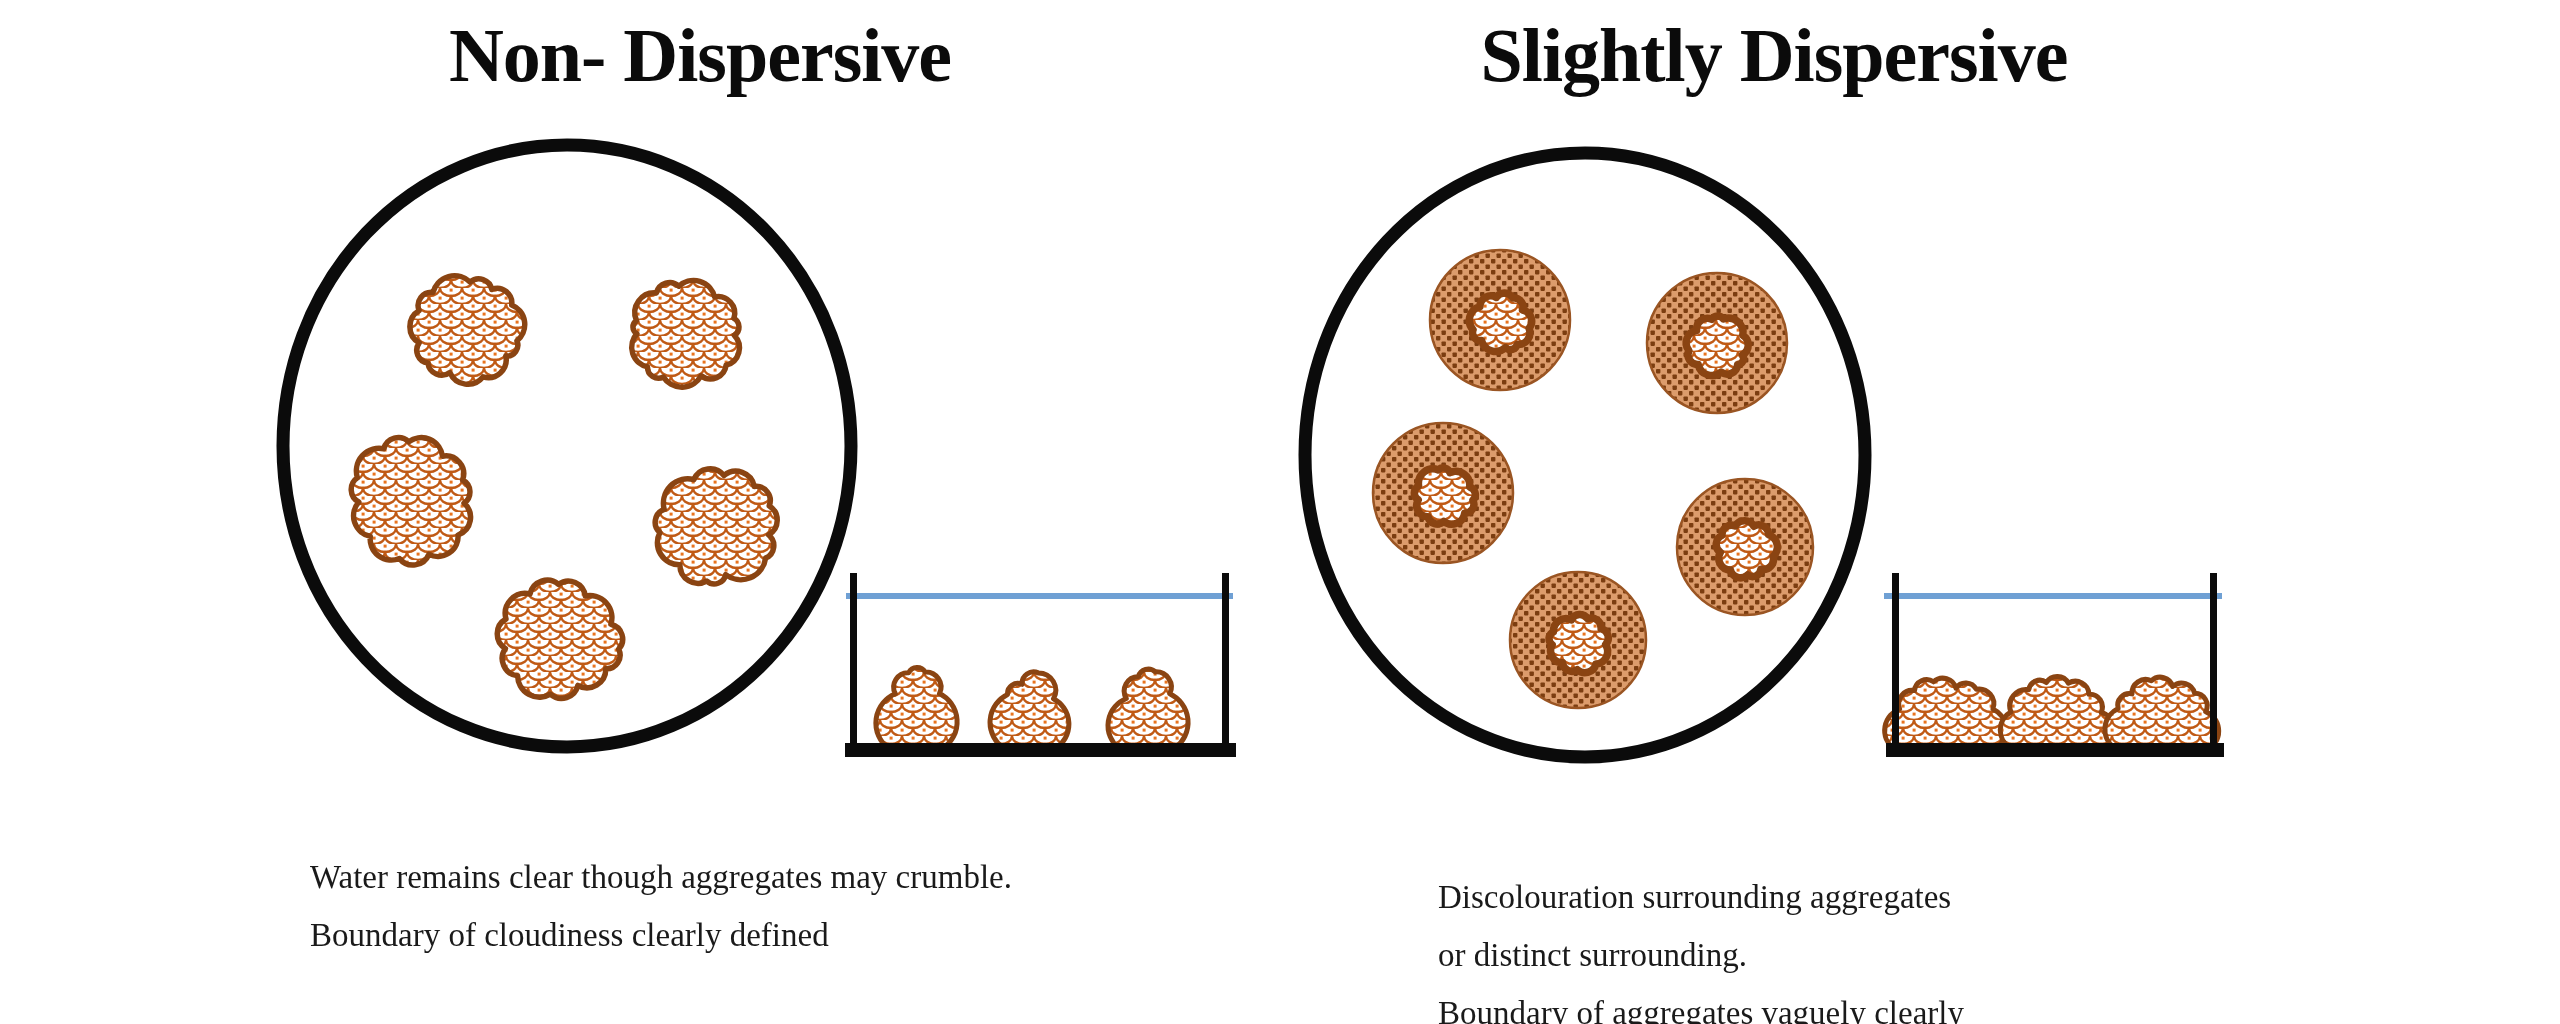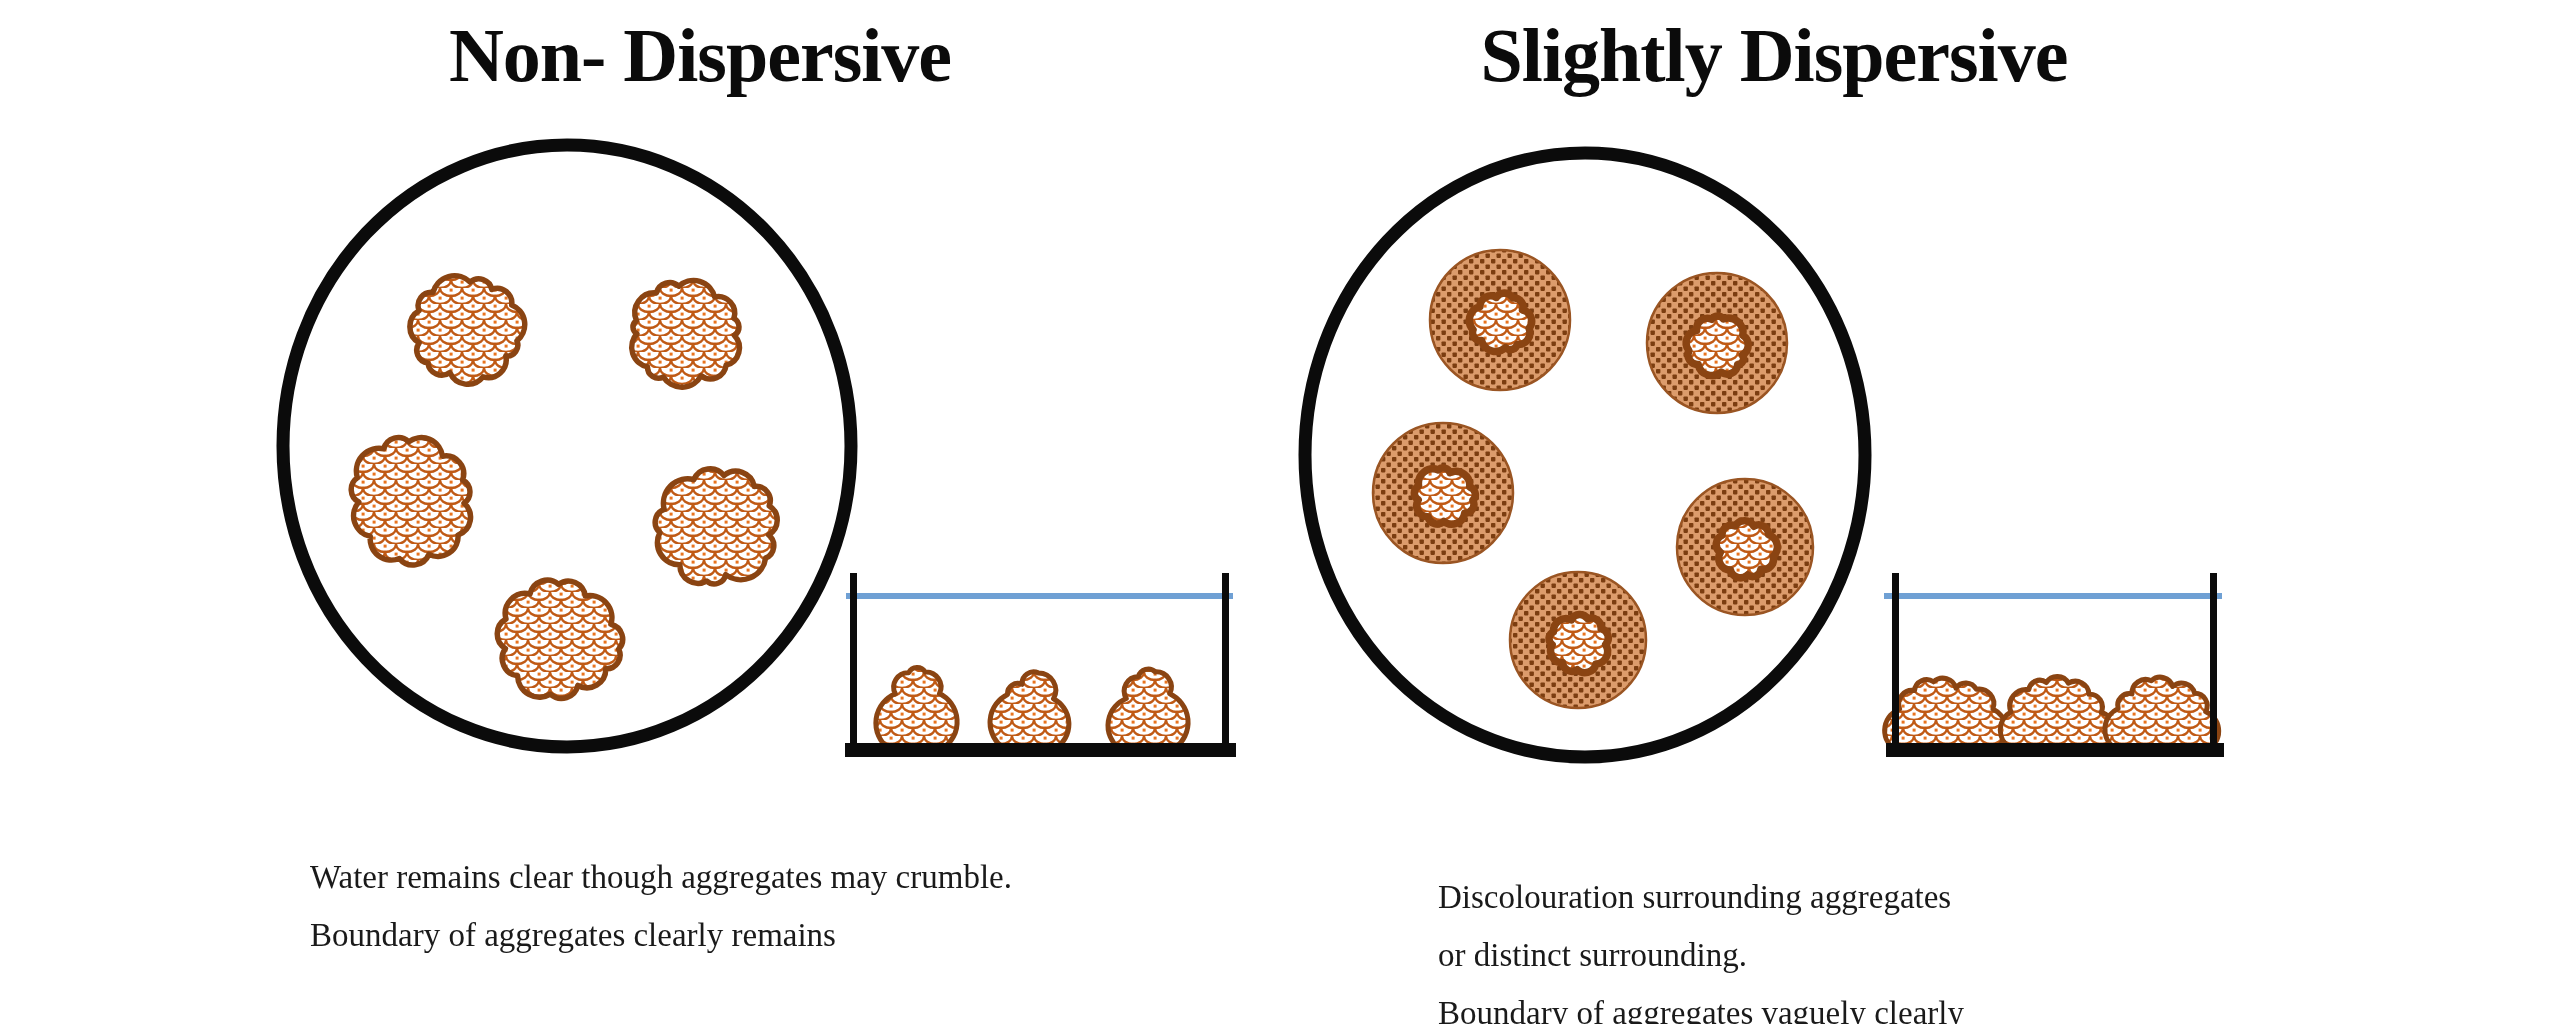--- a/index.html
+++ b/index.html
@@ -140,20 +140,20 @@
       <line class="tray-wall" x1="2213.5" y1="573" x2="2213.5" y2="753"></line>
       <line class="tray-bottom" x1="1886" y1="750" x2="2224" y2="750"></line>
     </g>
   </svg>
 
   <div class="panel-title" id="title-left">Non- Dispersive</div>
   <div class="panel-title" id="title-right">Slightly Dispersive</div>
 
   <div class="caption" id="caption-left">
     <div class="cap-line">Water remains clear though aggregates may crumble.</div>
-    <div class="cap-line">Boundary of aggregates clearly remains</div>
+    <div class="cap-line">Boundary of cloudiness clearly defined</div>
   </div>
   <div class="caption" id="caption-right">
     <div class="cap-line">Discolouration surrounding aggregates</div>
     <div class="cap-line">or distinct surrounding.</div>
     <div class="cap-line">Boundary of aggregates vaguely clearly</div>
   </div>
 </div>
 
 </body></html>

